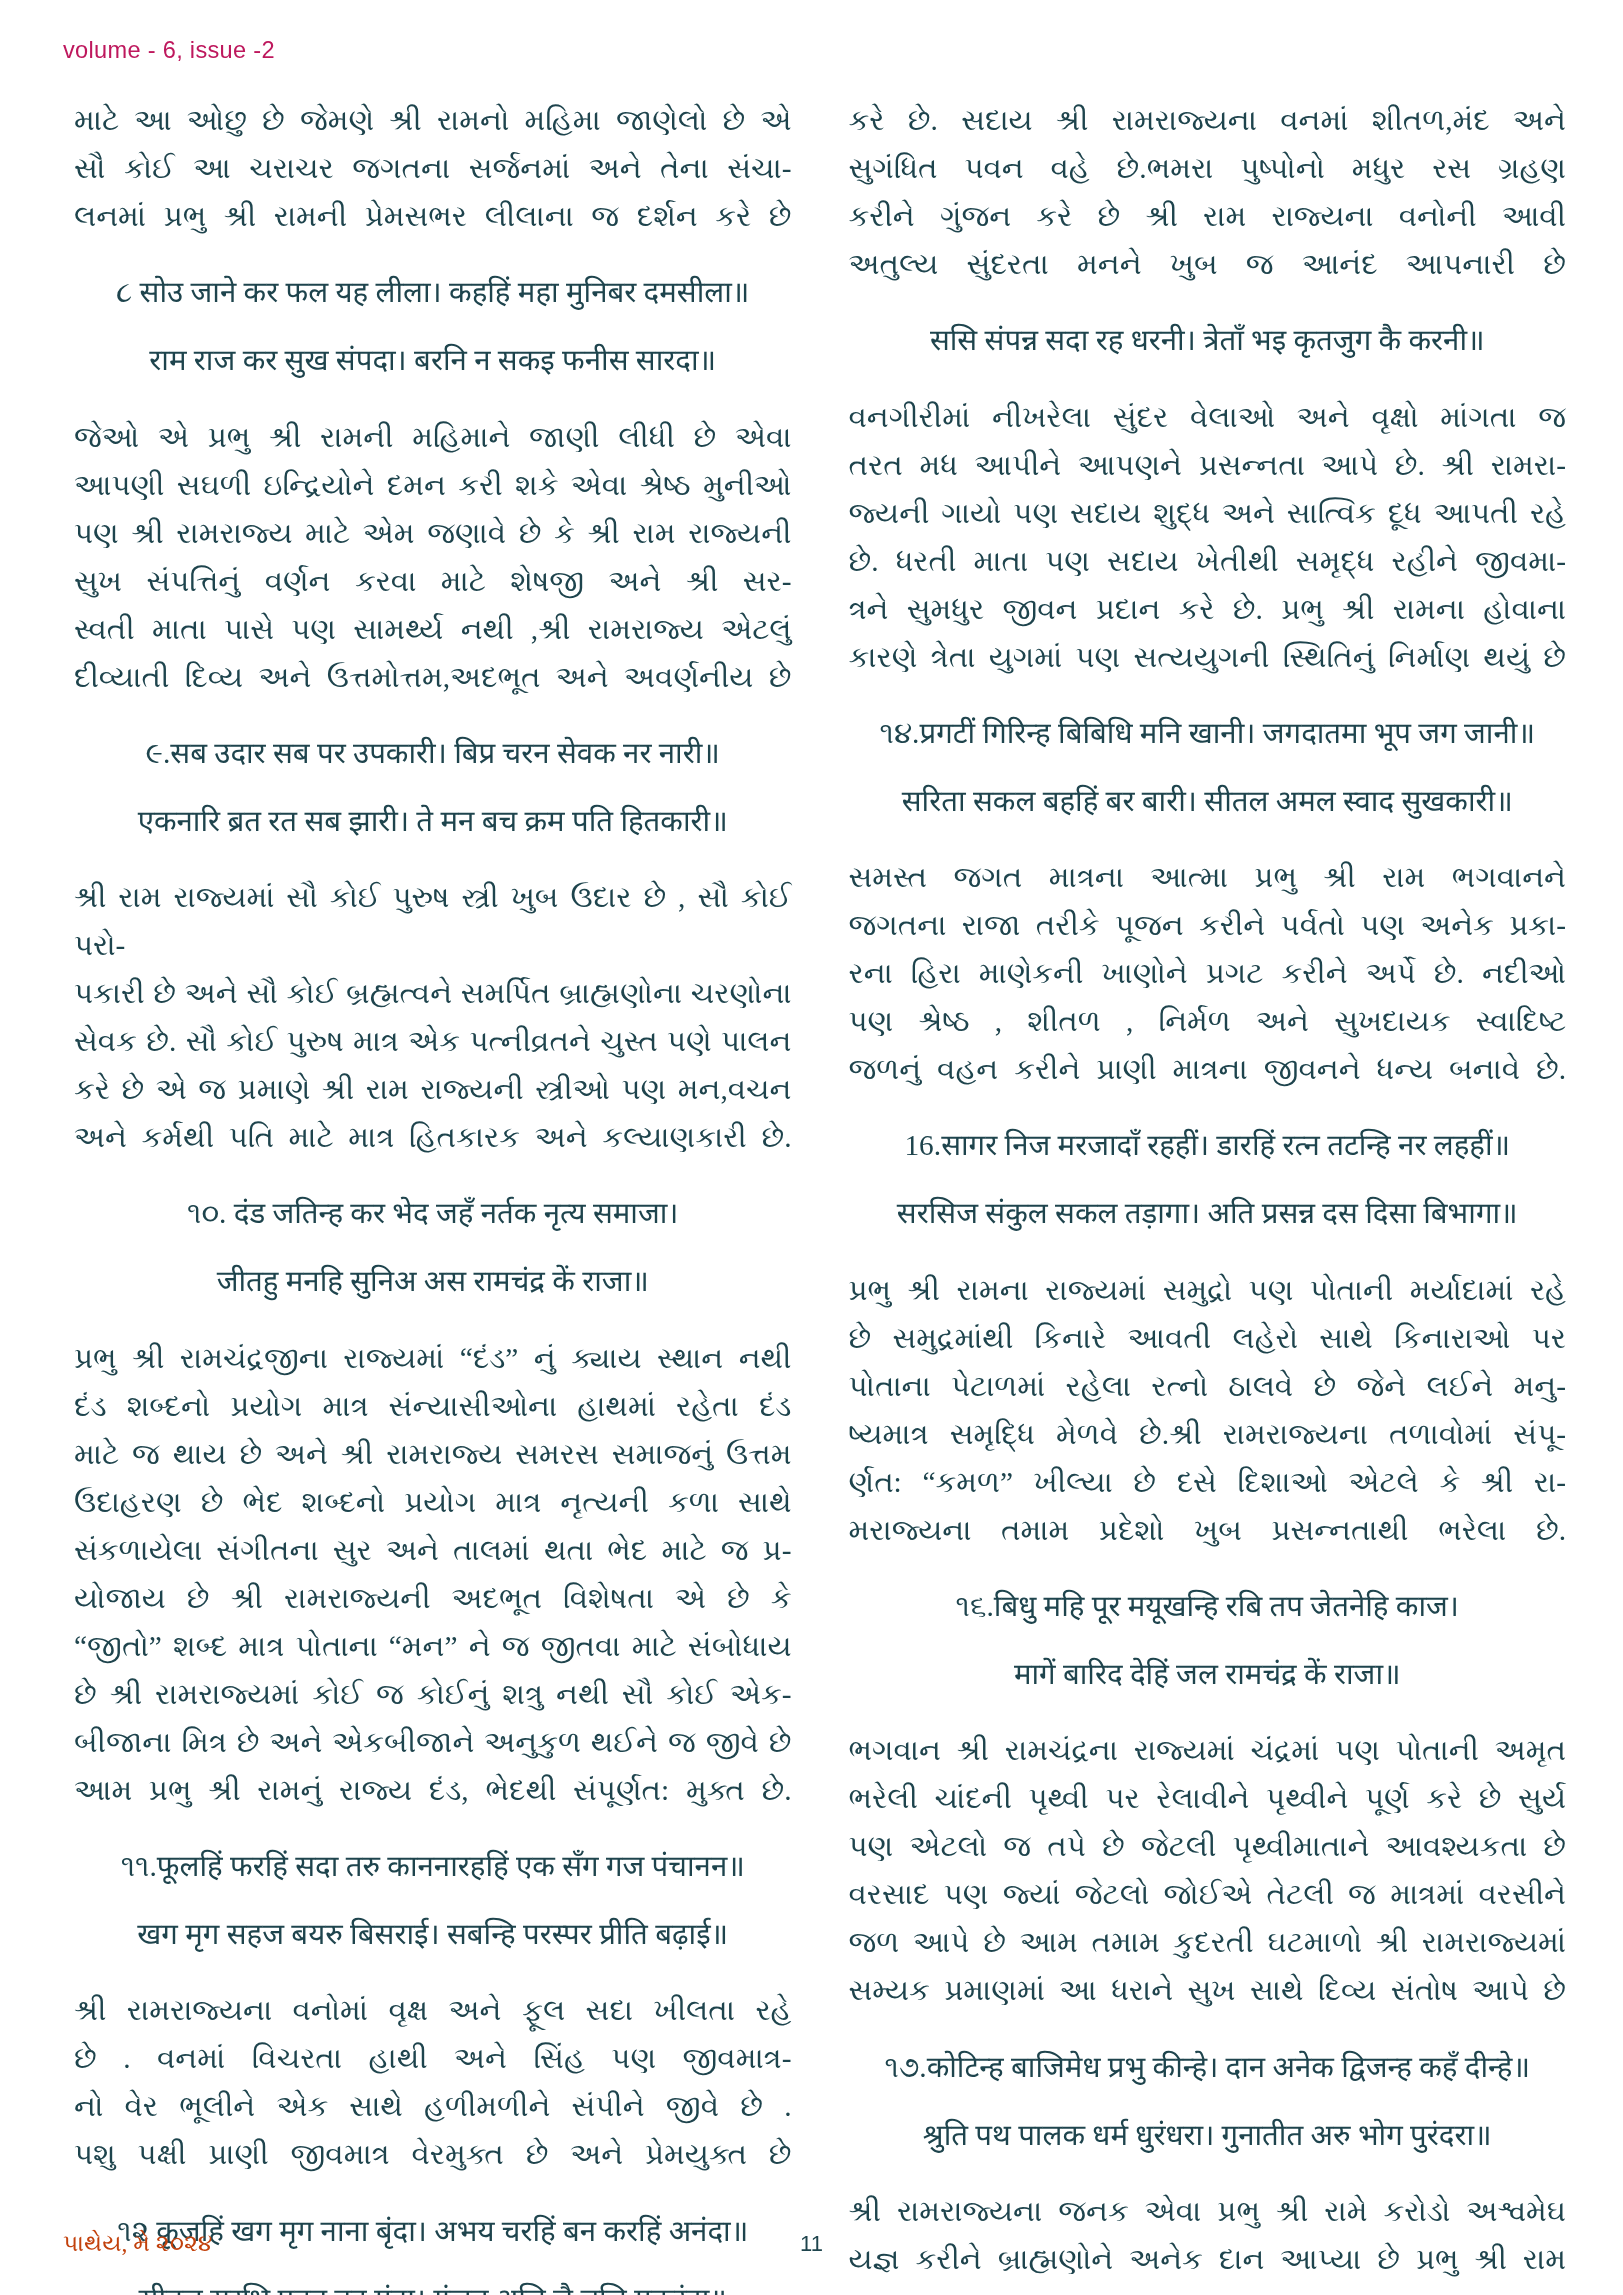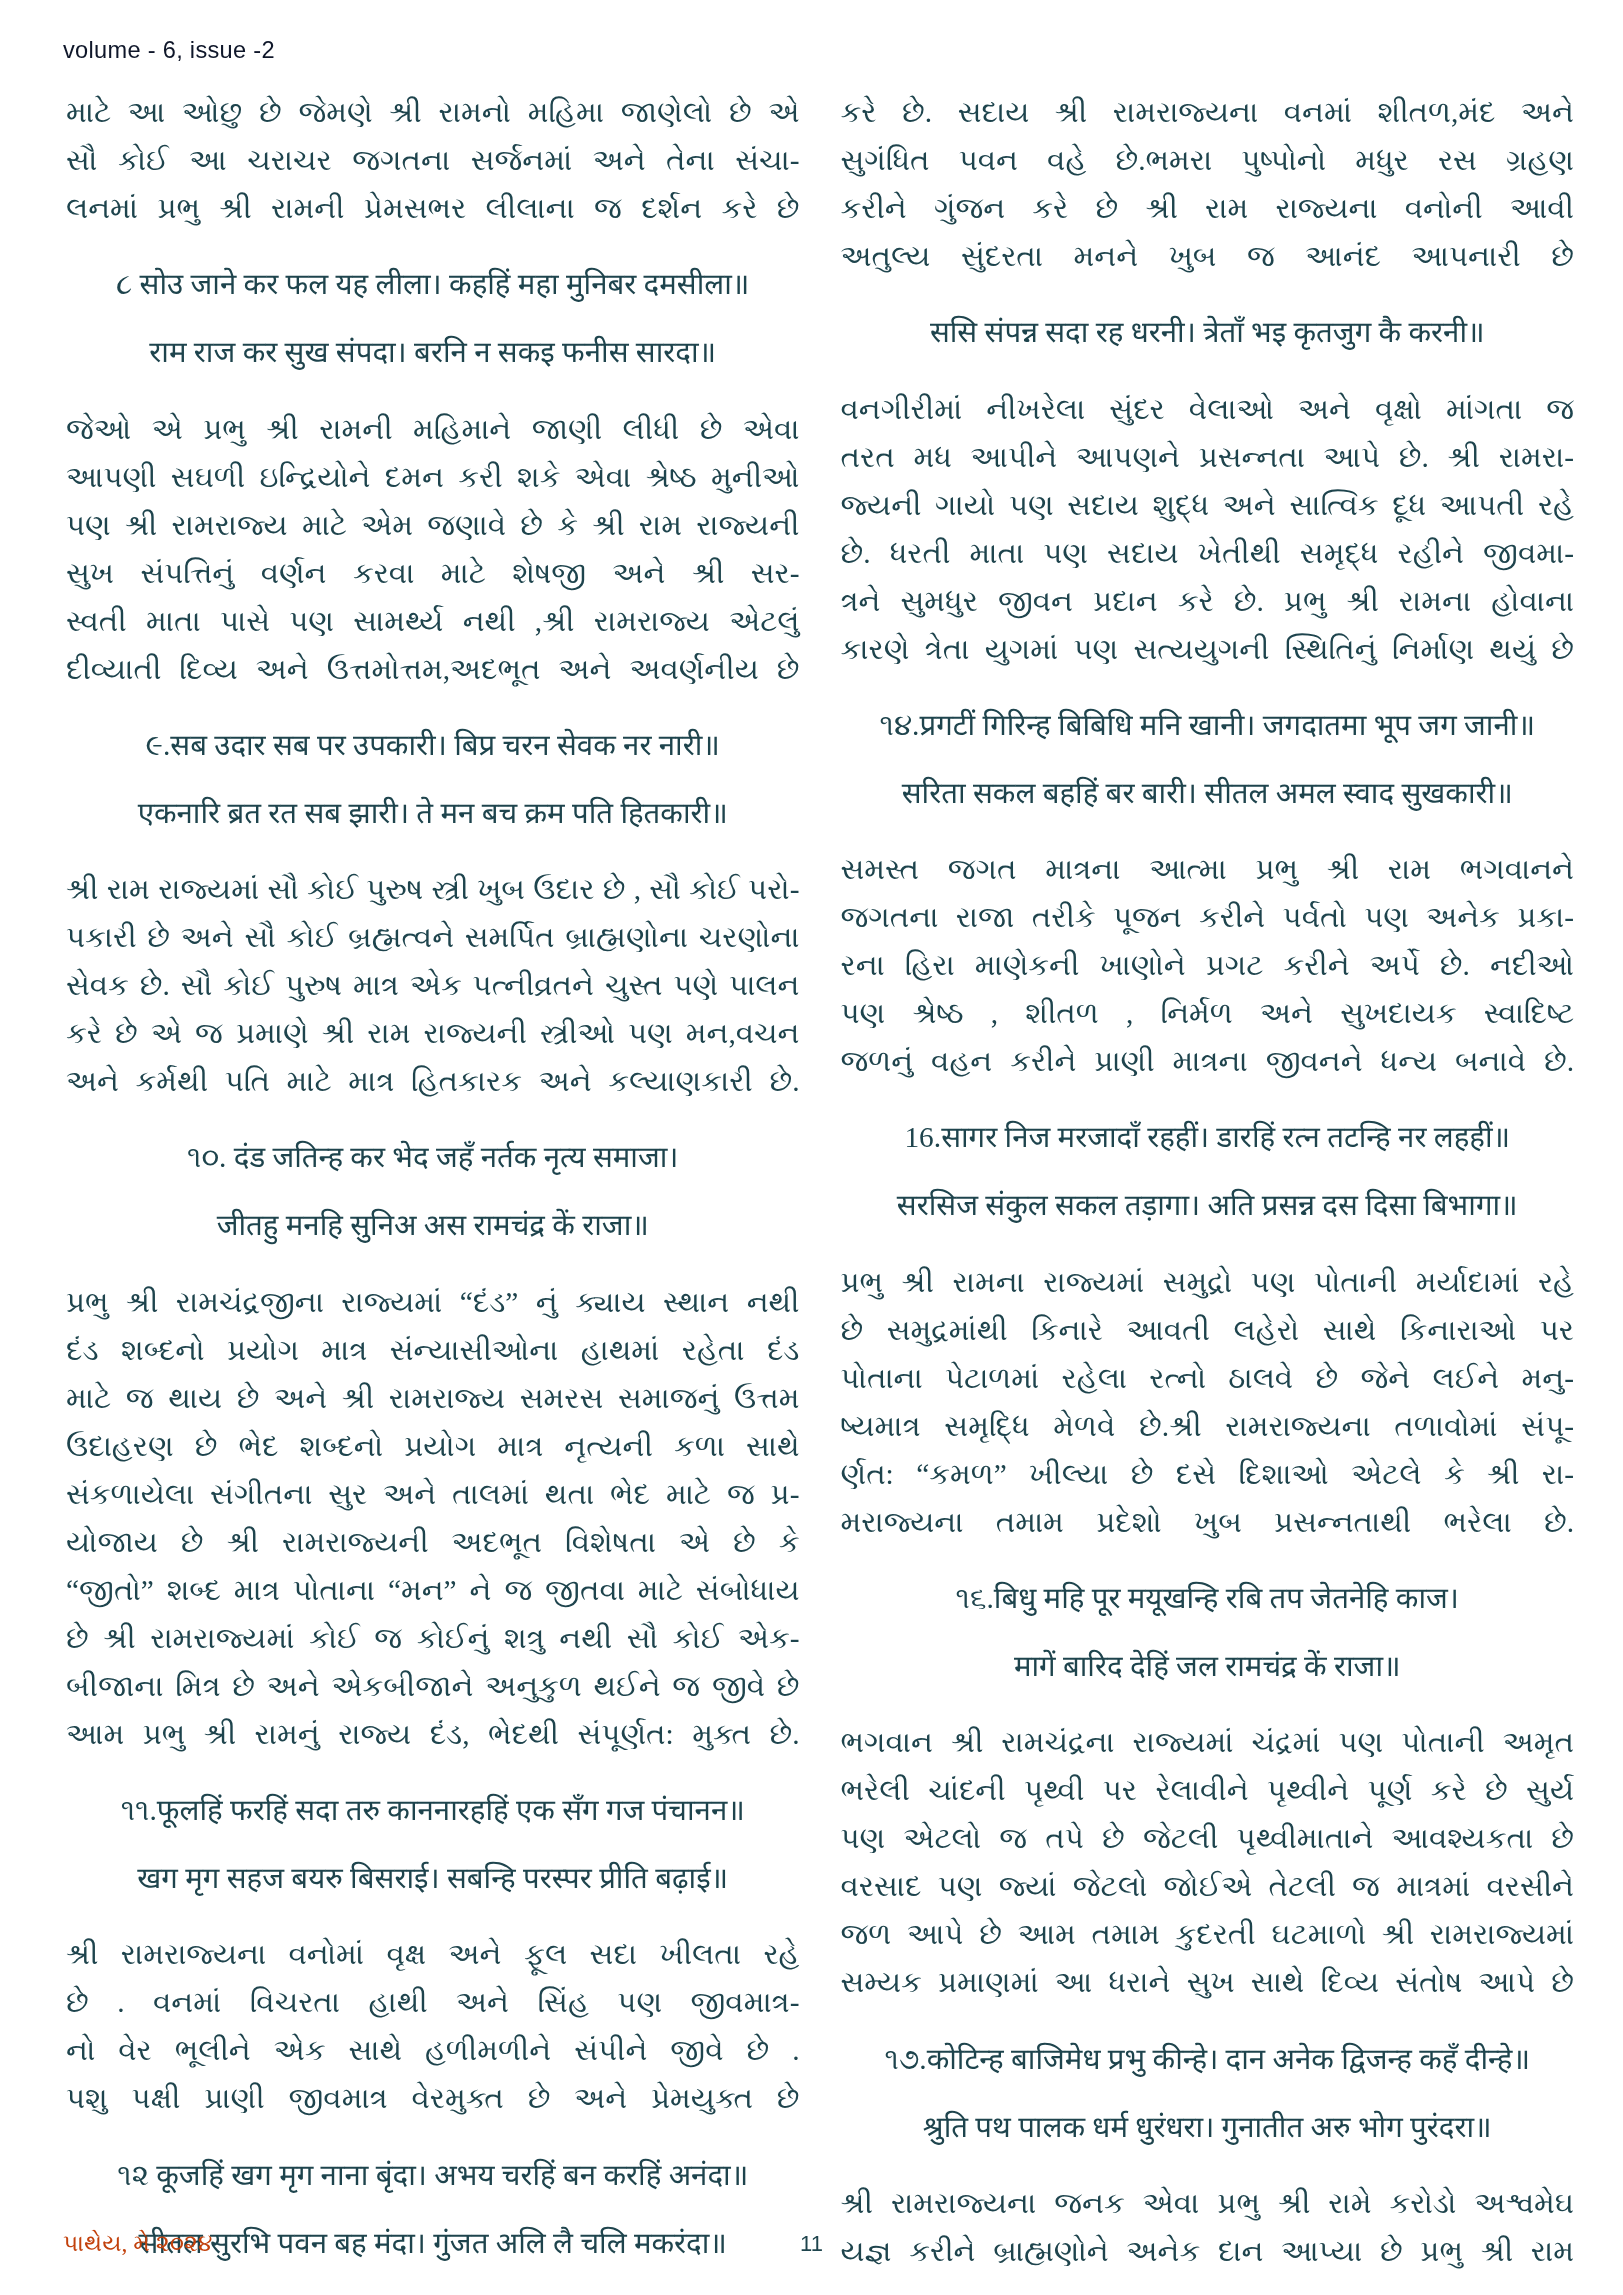--- a/index.html
+++ b/index.html
@@ -7,28 +7,28 @@
     position:relative;
     width:1623px;height:2295px;
     background:#ffffff;
     color:#1e444d;
     font-family:"Liberation Serif","DejaVu Serif",serif;
     overflow:hidden;
   }
   .header{
     position:absolute;top:37px;left:63px;
     font-family:"Liberation Sans","DejaVu Sans",sans-serif;
-    font-size:23.6px;letter-spacing:0.3px;color:#0f172a;
+    font-size:23.6px;letter-spacing:0.3px;color:#be185d;
   }
   .content{
     position:absolute;top:85px;left:63px;right:46px;
     display:flex;gap:35px;
   }
   .column{flex:1;min-width:0;}
-  .block{margin:3px;}
+  .block{margin:11px;}
   .block.body .line{
     font-size:29.4px;line-height:48px;
     text-align:justify;text-align-last:justify;
     white-space:normal;
   }
   .block.verse{margin:18.3px 0;}
   .block.verse .line{
     font-size:29.4px;line-height:68px;
     text-align:center;text-align-last:center;
   }

